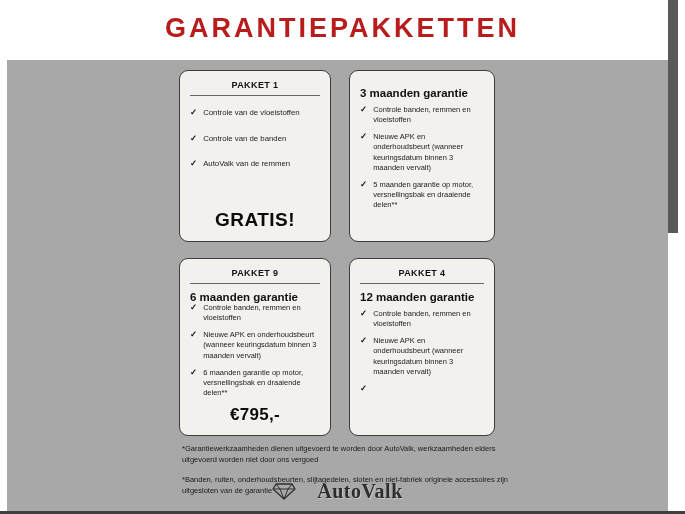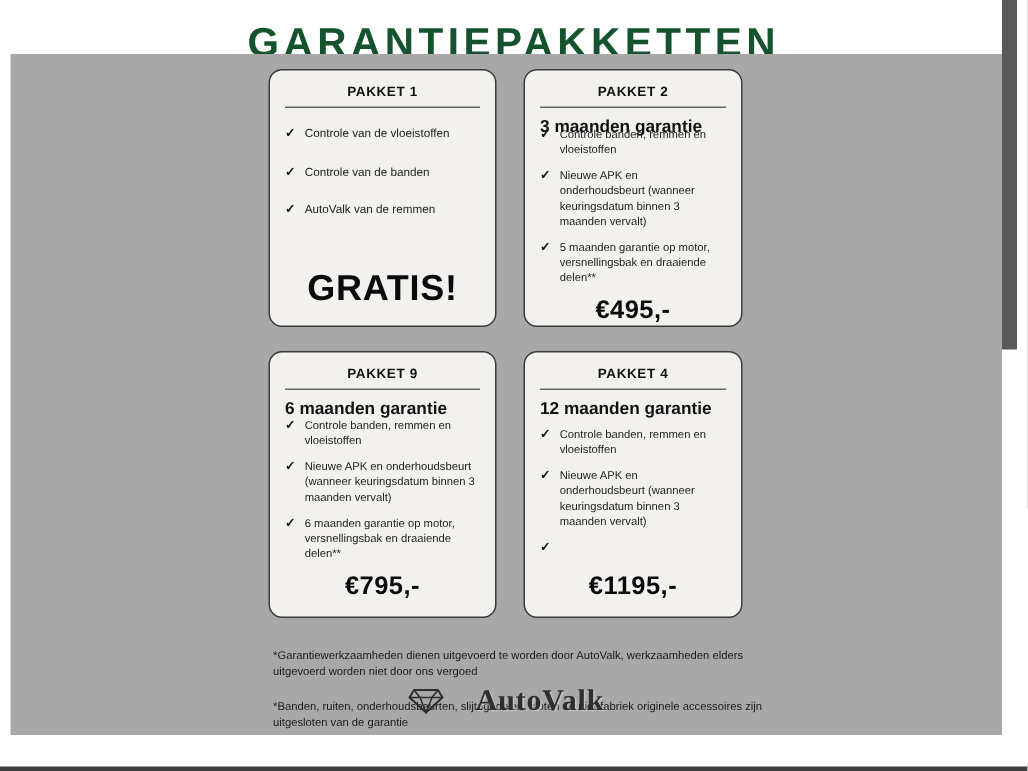--- a/index.html
+++ b/index.html
@@ -7,25 +7,25 @@
     width:685px;height:514px;position:relative;overflow:hidden;
     background:#ffffff;
     font-family:"Liberation Sans", sans-serif;
     -webkit-font-smoothing:antialiased;
   }
   .page{position:absolute;inset:0;background:#ffffff;}
 
   .page-title{
     position:absolute;top:13px;left:0;width:100%;
     text-align:center;font-size:27px;font-weight:600;
-    letter-spacing:3px;color:#14532d;white-space:nowrap;
+    letter-spacing:3px;color:#b91c1c;white-space:nowrap;
   }
 
   .panel{
-    position:absolute;left:7px;top:36px;width:661px;height:454px;
+    position:absolute;left:7px;top:60px;width:661px;height:454px;
     background:#a8a8a8;
   }
 
   .shadow-strip{
     position:absolute;left:668px;top:0;width:10px;height:233px;
     background:#595959;
   }
   .bottom-line{
     position:absolute;left:0;bottom:0;width:100%;height:3px;background:#3f3f3f;
   }
@@ -61,27 +61,27 @@
   }
   .check{font-weight:bold;font-size:8.5px;color:#111;flex:0 0 auto;line-height:1.1;}
   .card-price{
     margin-top:auto;text-align:center;font-weight:bold;
     font-size:17px;color:#0b0b0b;padding-bottom:2px;letter-spacing:.3px;
   }
   
   .card-p1 .card-subtitle{margin-top:2px;}
   .card-p1 .card-list{margin-top:10px;}
   .card-p1 .item{margin-bottom:15px;font-size:7.8px;}
-  .card-p1 .card-price{font-size:24px;letter-spacing:.5px;}
+  .card-p1 .card-price{font-size:19px;letter-spacing:.5px;}
 
   .footnotes{
     position:absolute;left:175px;top:384px;width:348px;
   }
   .footnotes p{
-    margin:12px 0 9px;font-size:7.5px;line-height:1.45;color:#1a1a1a;
+    margin:0 0 9px;font-size:7.5px;line-height:1.45;color:#1a1a1a;
   }
 
   .logo{
     position:absolute;left:0;top:420px;width:100%;
     display:flex;justify-content:center;align-items:center;gap:21px;
   }
   .logo-text{
     font-family:"Liberation Serif", serif;
     font-size:20px;font-weight:bold;color:#2e2e2e;
     text-shadow:1px 1px 1px #c9c9c9;
@@ -114,37 +114,35 @@
           </li>
           <li class="item">
             <span class="check">✓</span>
             <span>AutoValk van de remmen</span>
           </li>
         </ul>
         <div class="card-price">GRATIS!</div>
       </div>
 
       <div class="card">
-        <div class="card-header">PAKKET 2</div>
         <div class="card-subtitle">3 maanden garantie</div>
         <ul class="card-list">
           <li class="item">
             <span class="check">✓</span>
             <span>Controle banden, remmen en vloeistoffen</span>
           </li>
           <li class="item">
             <span class="check">✓</span>
             <span>Nieuwe APK en onderhoudsbeurt (wanneer keuringsdatum binnen 3 maanden vervalt)</span>
           </li>
           <li class="item">
             <span class="check">✓</span>
             <span>5 maanden garantie op motor, versnellingsbak en draaiende delen**</span>
           </li>
         </ul>
-        <div class="card-price">€495,-</div>
       </div>
 
       <div class="card">
         <div class="card-header">PAKKET 9</div>
         <div class="card-subtitle">6 maanden garantie</div>
         <ul class="card-list">
           <li class="item">
             <span class="check">✓</span>
             <span>Controle banden, remmen en vloeistoffen</span>
           </li>
@@ -169,21 +167,20 @@
             <span>Controle banden, remmen en vloeistoffen</span>
           </li>
           <li class="item">
             <span class="check">✓</span>
             <span>Nieuwe APK en onderhoudsbeurt (wanneer keuringsdatum binnen 3 maanden vervalt)</span>
           </li>
           <li class="item">
             <span class="check">✓</span>
           </li>
         </ul>
-        <div class="card-price">€1195,-</div>
       </div>
 
     </div>
 
     <div class="footnotes">
       <p>*Garantiewerkzaamheden dienen uitgevoerd te worden door AutoValk, werkzaamheden elders uitgevoerd worden niet door ons vergoed</p>
       <p>*Banden, ruiten, onderhoudsbeurten, slijtagedelen, sloten en niet-fabriek originele accessoires zijn uitgesloten van de garantie</p>
     </div>
 
     <div class="logo">

